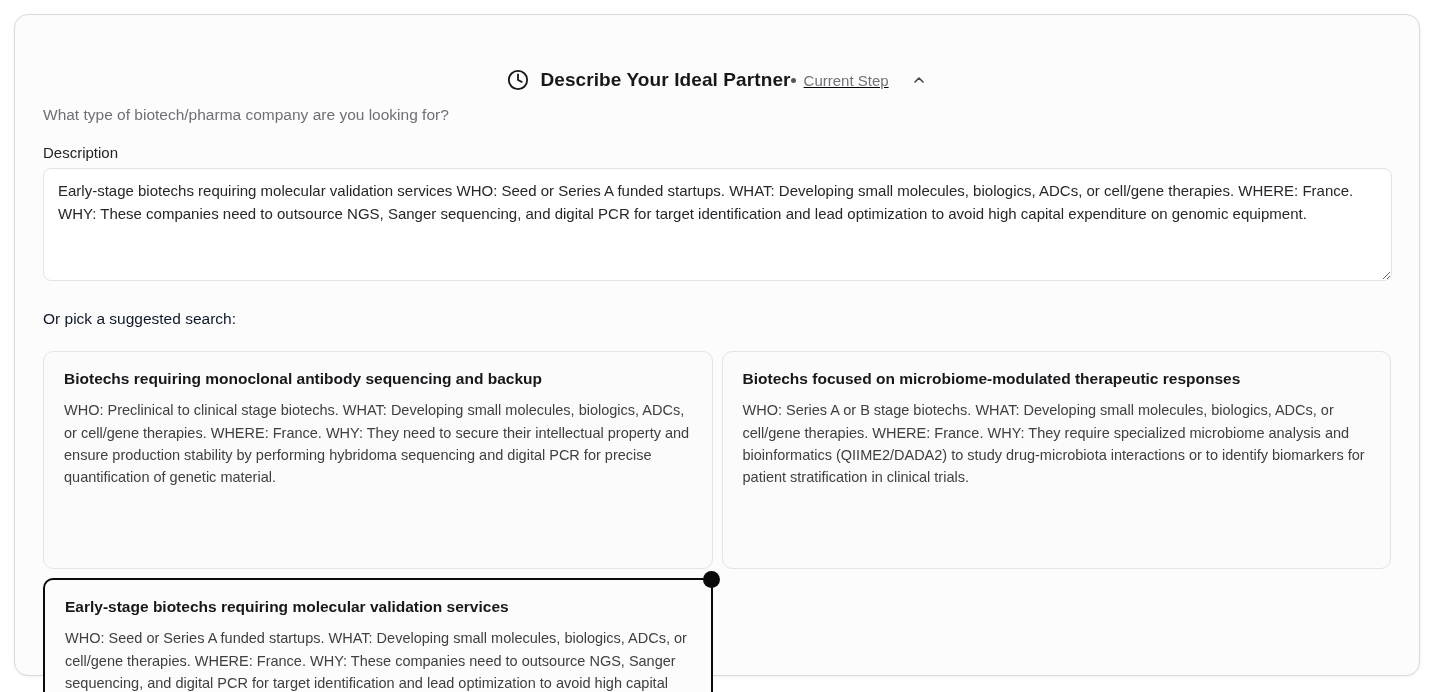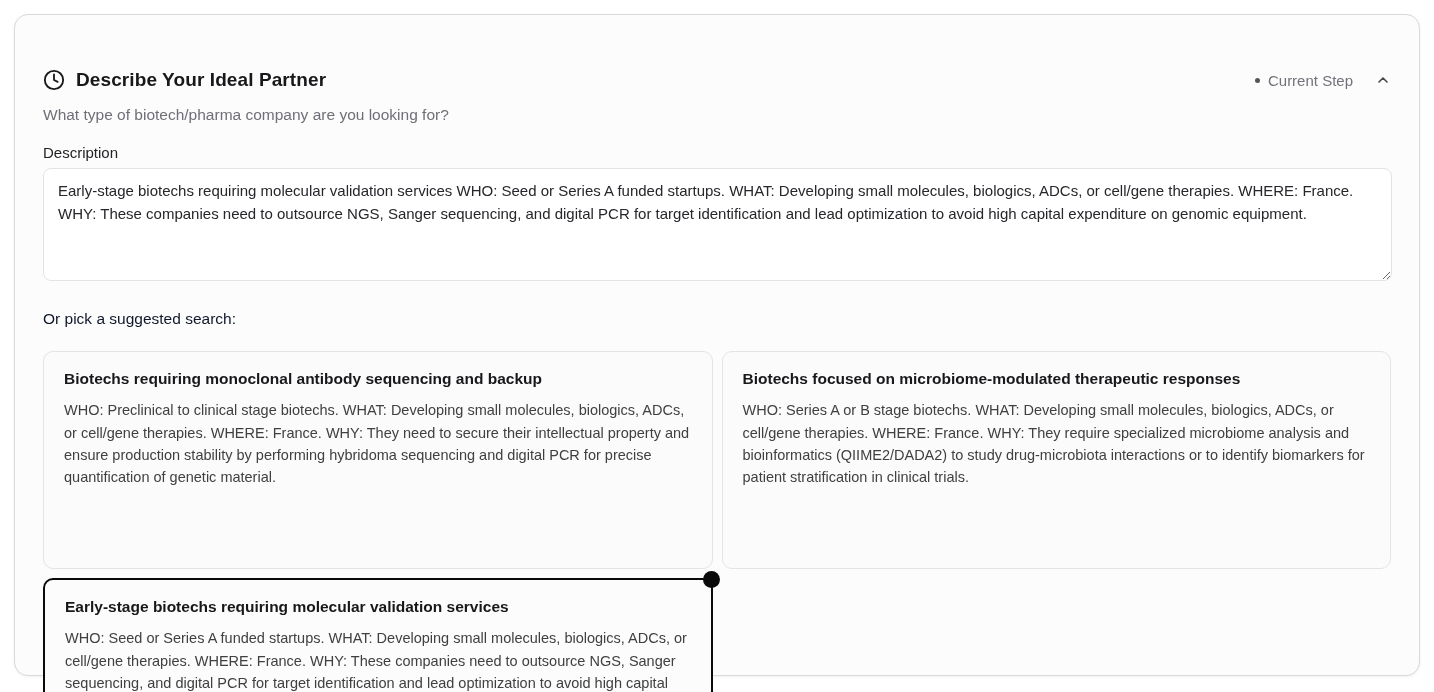--- a/index.html
+++ b/index.html
@@ -15,31 +15,31 @@
     width: 1406px; height: 662px;
     background: #fcfcfc;
     border: 1px solid #d9d9de;
     border-radius: 14px;
     box-shadow: 0 1px 3px rgba(0,0,0,0.06);
     padding: 54px 28px 0 28px;
   }
   .header-row {
     display: flex;
     align-items: center;
-    justify-content: space-between;
+    justify-content: center;
   }
   .header-left { display: flex; align-items: center; gap: 11px; }
   .clock-icon { width: 22px; height: 22px; color: #18181b; display: block; }
   .panel-title {
     font-size: 19px;
     font-weight: 700;
     color: #18181b;
     letter-spacing: 0.1px;
   }
-  .header-right { display: flex; align-items: center; gap: 22px; }
+  .header-right { display: flex; align-items: center; gap: 22px; text-decoration: underline; }
   .step-badge { display: flex; align-items: center; gap: 8px; color: #72727a; font-size: 15px; }
   .step-dot { width: 5px; height: 5px; border-radius: 50%; background: #55555c; display: inline-block; }
   .chevron-icon { width: 16px; height: 16px; color: #44444a; cursor: pointer; display: block; }
 
   .question {
     margin-top: 15px;
     font-size: 15.5px;
     color: #6f6f77;
   }
   .desc-label {

